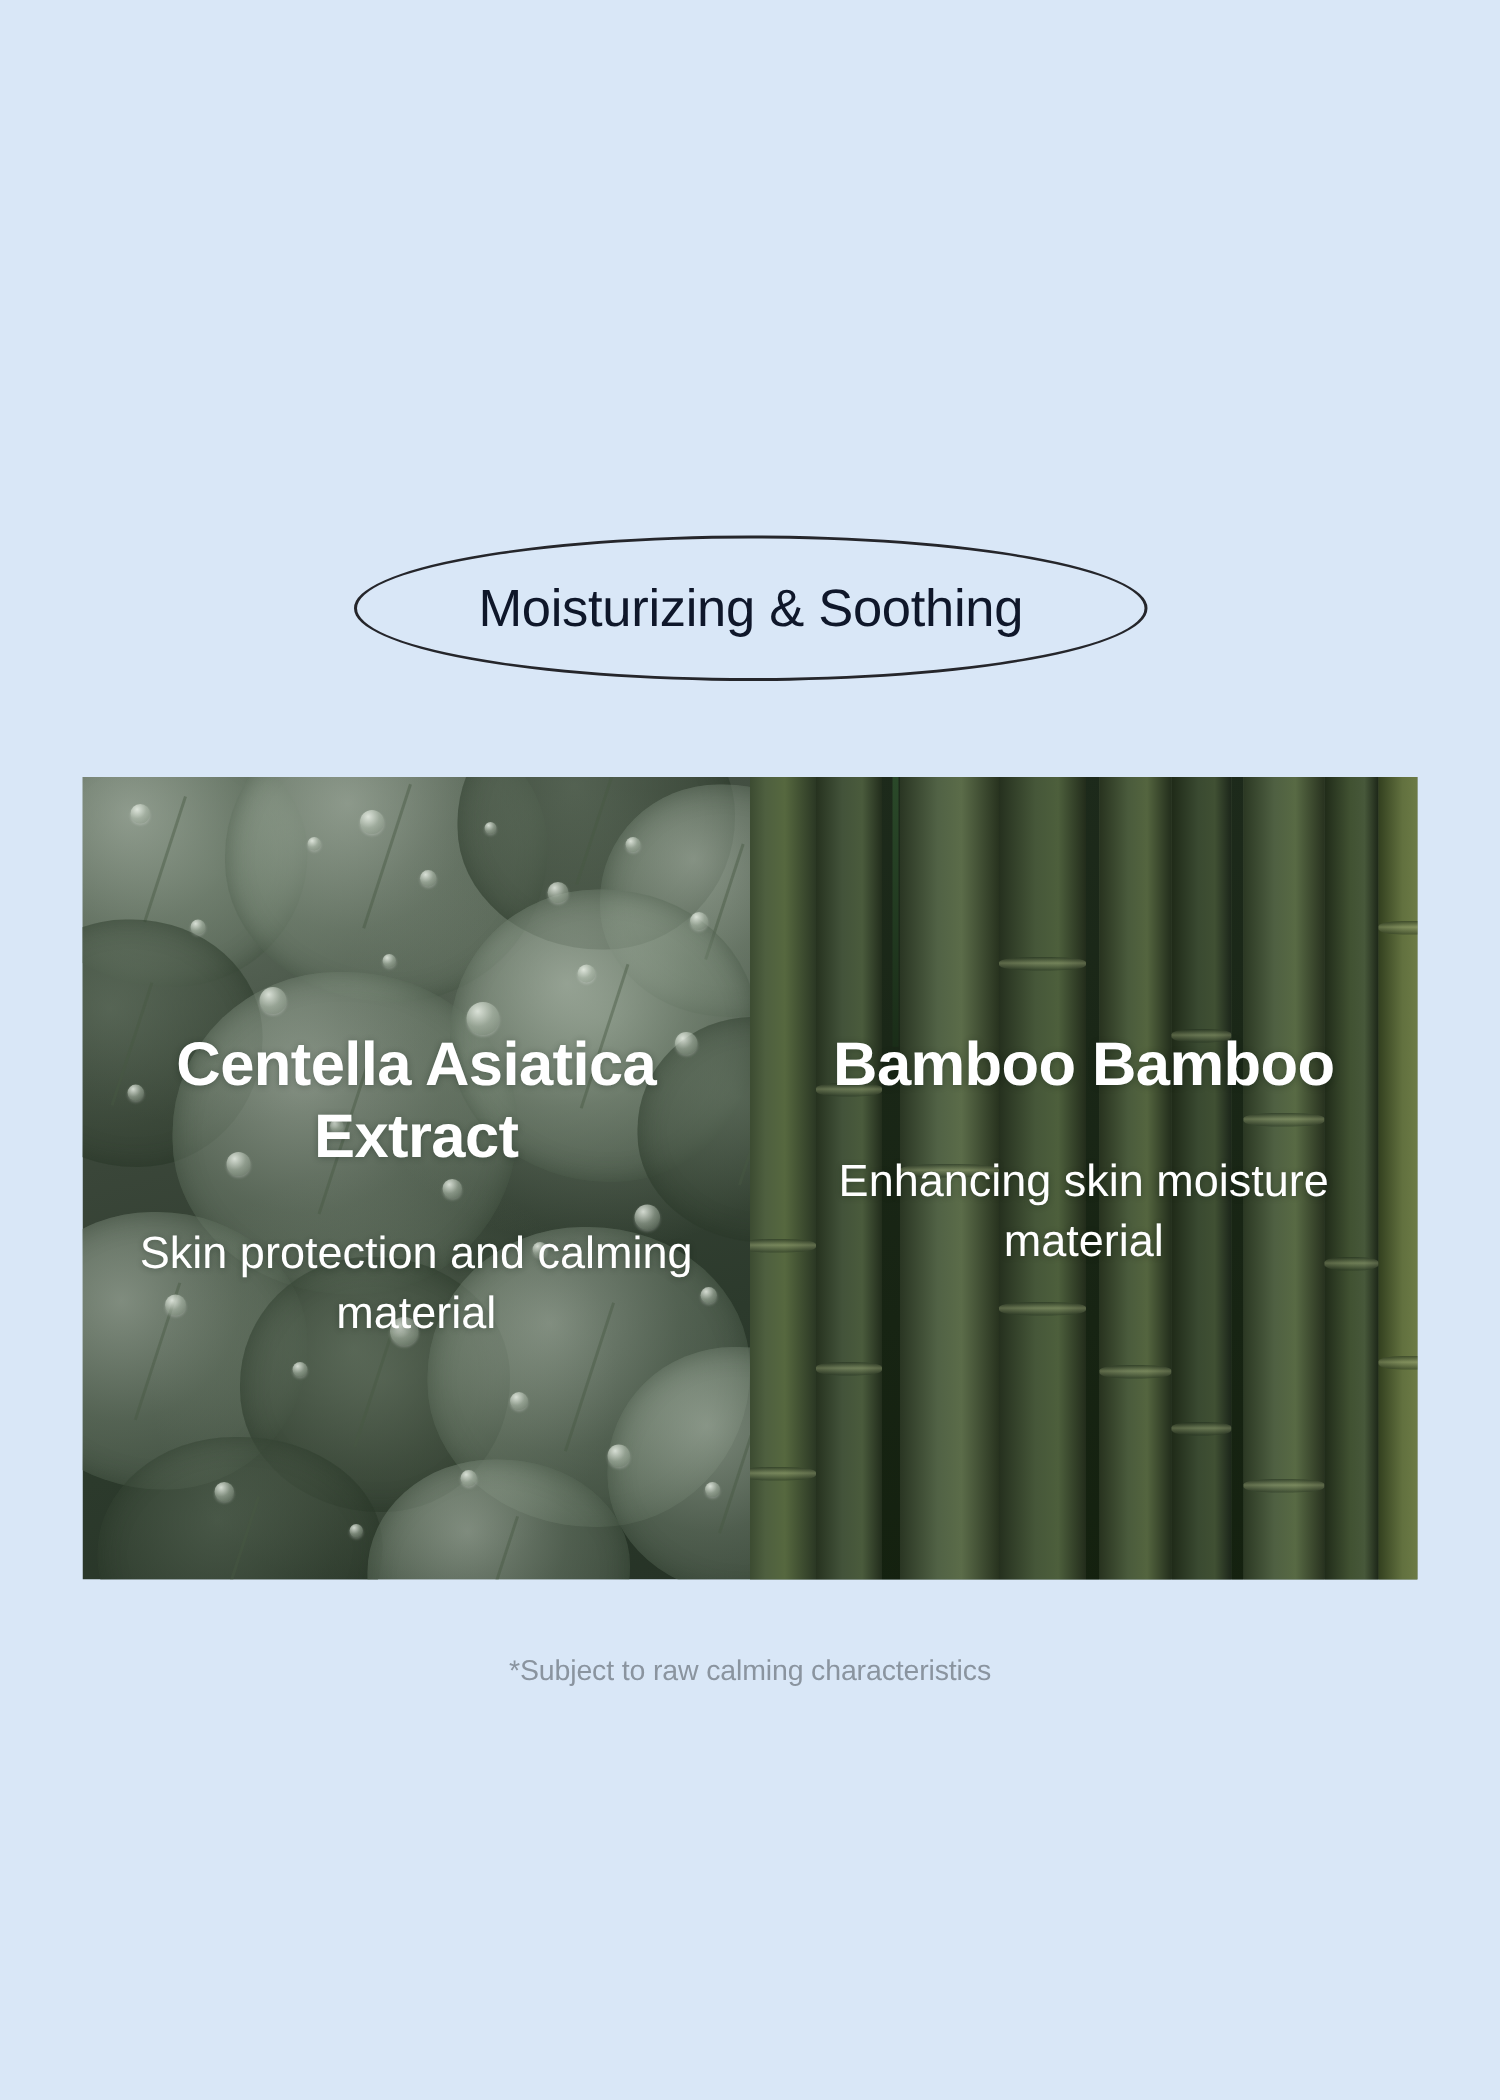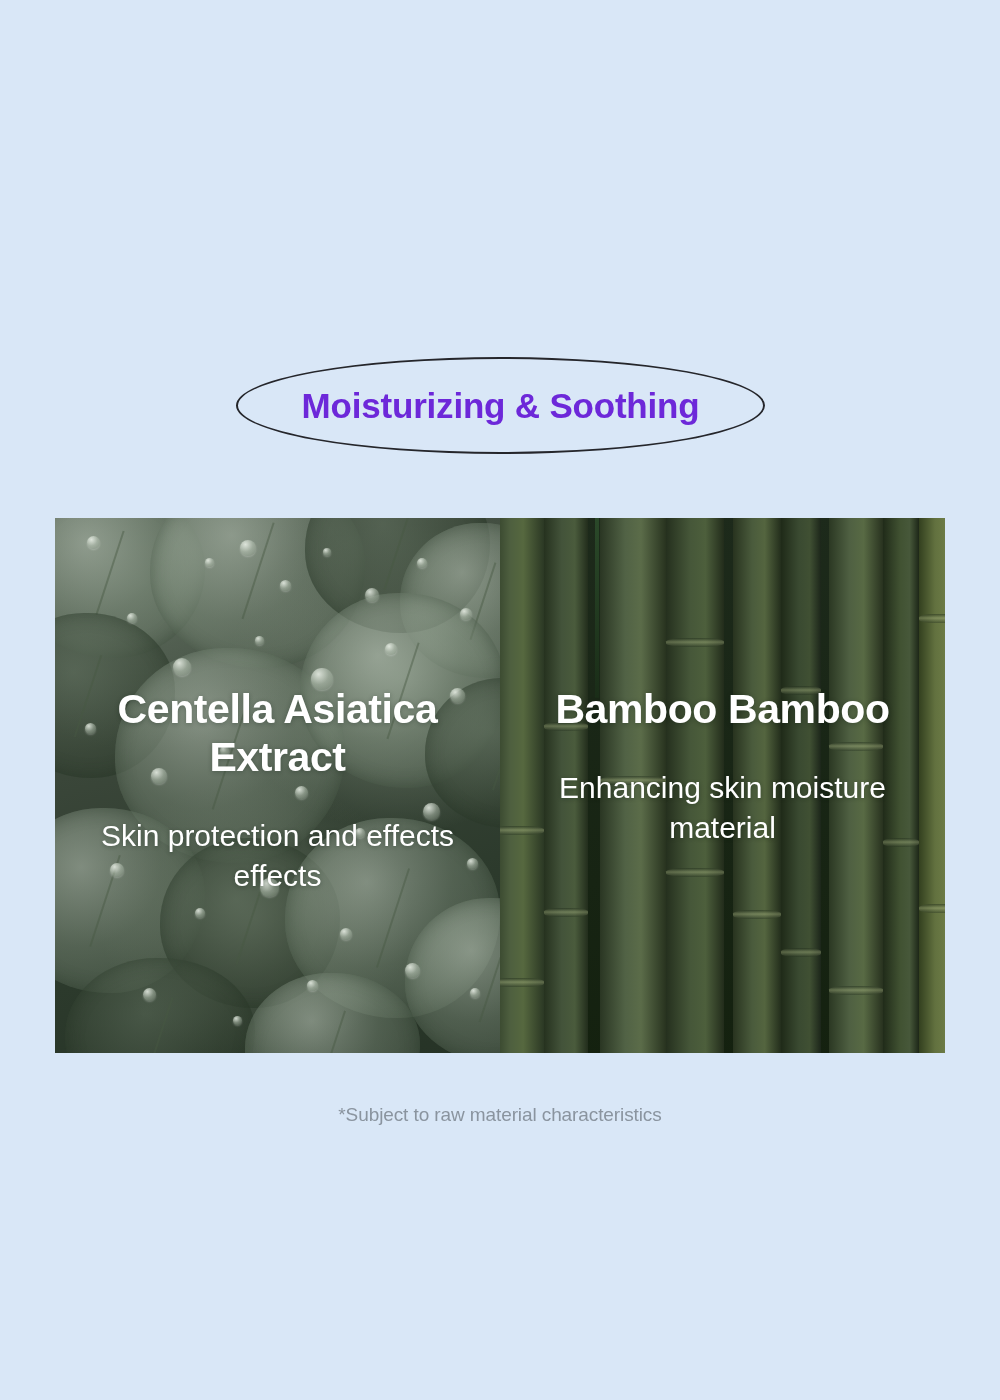--- a/index.html
+++ b/index.html
@@ -37,22 +37,22 @@
     border-radius: 50%;
     box-sizing: border-box;
   }
   .title-text {
     position: absolute;
     inset: 0;
     display: flex;
     align-items: center;
     justify-content: center;
     font-size: 35px;
-    font-weight: bold;
-    color: #6d28d9;
+    font-weight: normal;
+    color: #0f172a;
     letter-spacing: -0.2px;
     white-space: nowrap;
   }
 
   
   .panels {
     position: absolute;
     left: 55px;
     top: 518px;
     width: 890px;
@@ -241,21 +241,21 @@
         <div class="drop" style="left:285px; top:410px; width:12px; height:12px;"></div>
         <div class="drop" style="left:350px; top:445px; width:15px; height:15px;"></div>
         <div class="drop" style="left:415px; top:470px; width:10px; height:10px;"></div>
         <div class="drop" style="left:88px;  top:470px; width:13px; height:13px;"></div>
         <div class="drop" style="left:178px; top:498px; width:9px;  height:9px;"></div>
         <div class="drop" style="left:252px; top:462px; width:11px; height:11px;"></div>
       </div>
 
       <div class="panel-overlay">
         <div class="panel-title">Centella Asiatica Extract</div>
-        <div class="panel-caption">Skin protection and effects effects</div>
+        <div class="panel-caption">Skin protection and calming material</div>
       </div>
     </div>
 
     <div class="panel">
       <div class="panel-art">
         <div class="bamboo-base"></div>
 
         <div class="culm" style="left:-8px; width:52px; background:linear-gradient(90deg,#2e3c27 0%,#4e5f3f 35%,#56683f 60%,#2b3824 100%);">
           <div class="node" style="top:318px;"></div>
           <div class="node" style="top:470px;"></div>
@@ -297,15 +297,15 @@
       </div>
 
       <div class="panel-overlay">
         <div class="panel-title">Bamboo Bamboo</div>
         <div class="panel-caption">Enhancing skin moisture material</div>
       </div>
     </div>
 
   </div>
 
-  <div class="footnote">*Subject to raw material characteristics</div>
+  <div class="footnote">*Subject to raw calming characteristics</div>
 
 </div>
 
 </body></html>

